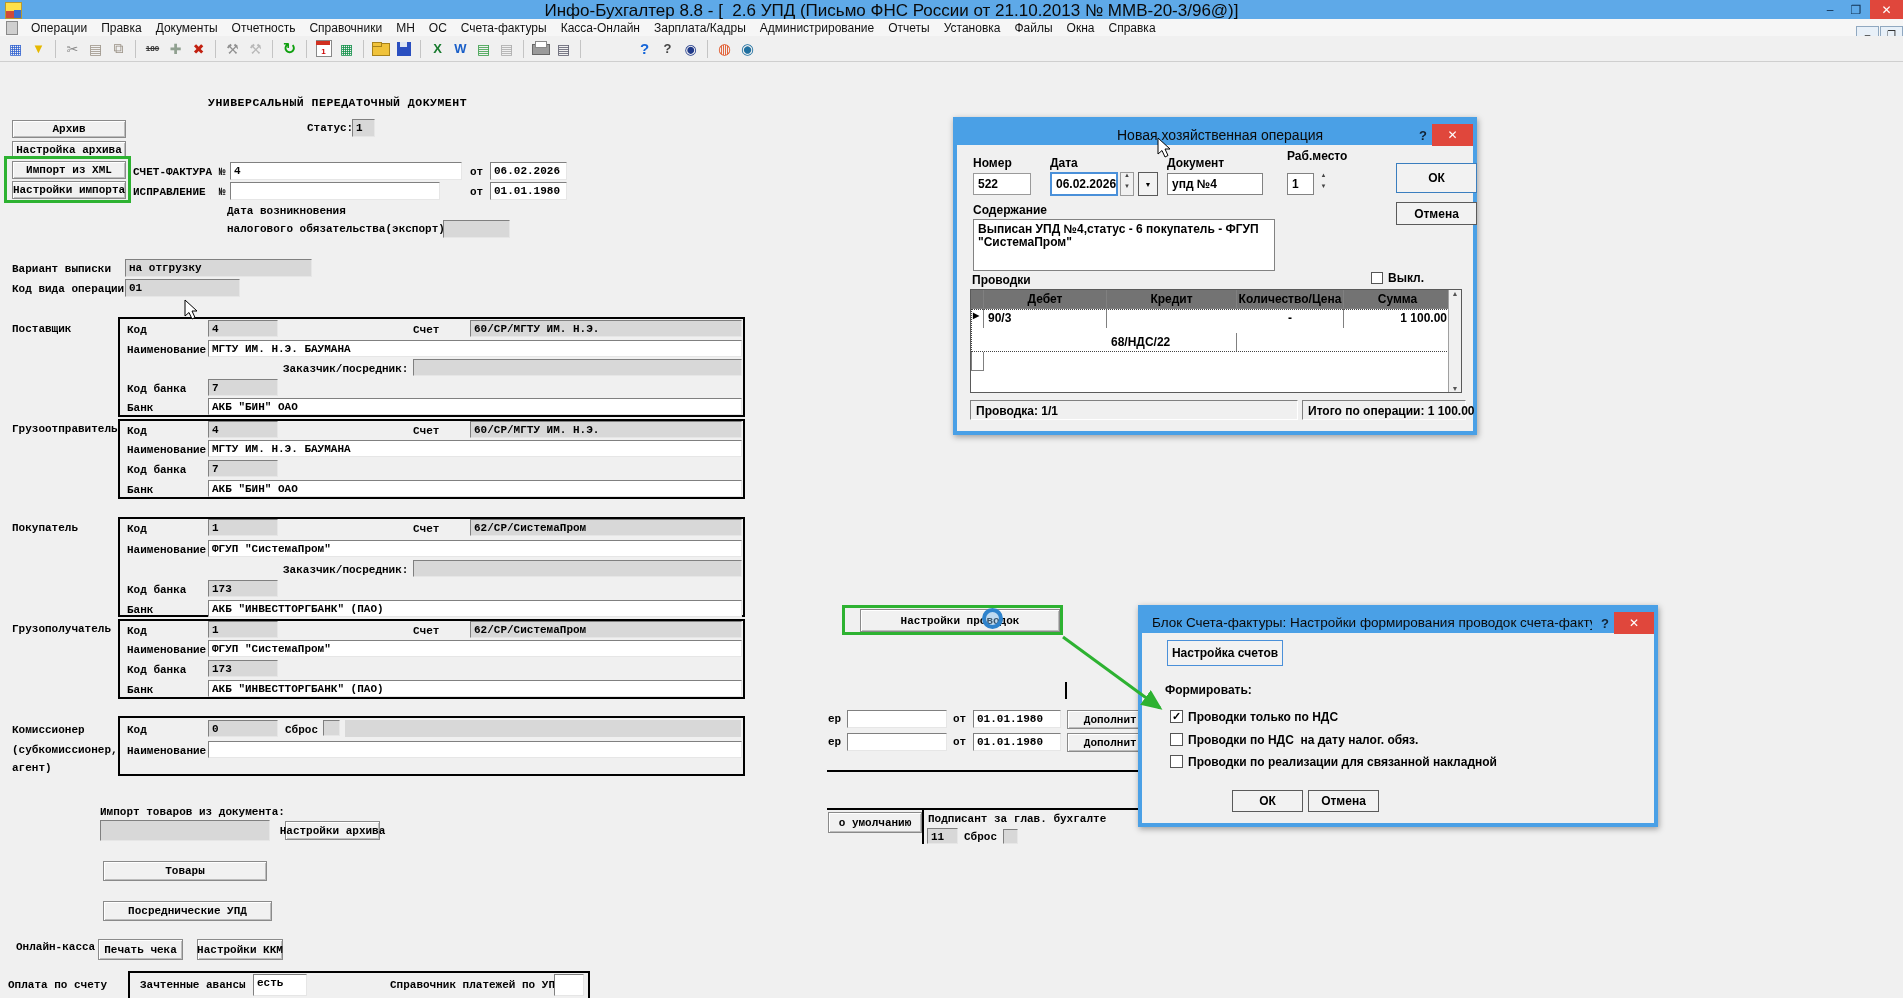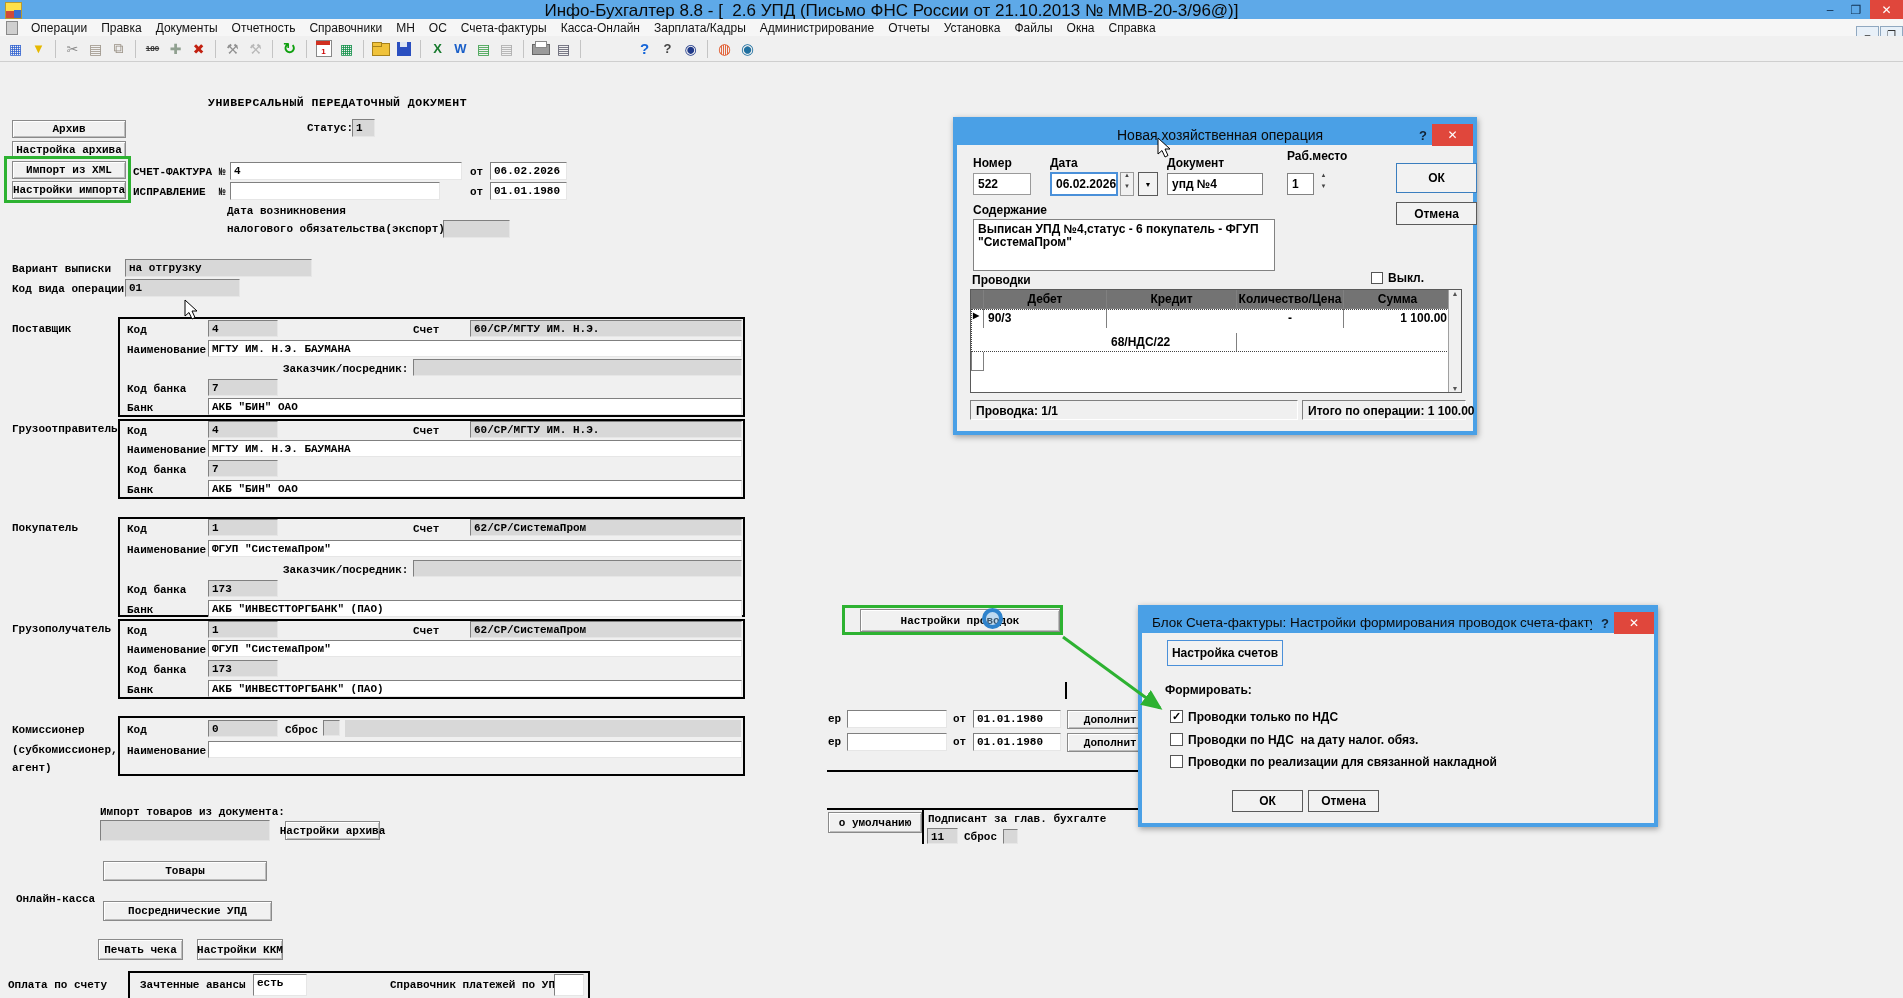--- a/index.html
+++ b/index.html
@@ -248,21 +248,21 @@
   <div class="fld g" style="left:323px;top:720px;width:17px;height:16px;"></div>
   <div class="abs" style="left:345px;top:720px;width:396px;height:17px;background:#d8d8d8;"></div>
   <div class="lab" style="left:127px;top:745px;">Наименование</div>
   <div class="fld" style="left:208px;top:741px;width:534px;height:17px;"></div>
 
   <div class="lab" style="left:100px;top:806px;">Импорт товаров из документа:</div>
   <div class="fld g" style="left:100px;top:820px;width:170px;height:21px;"></div>
   <div class="fbtn" style="left:285px;top:821px;width:95px;height:19px;">Настройки архива</div>
   <div class="fbtn" style="left:103px;top:861px;width:164px;height:20px;">Товары</div>
   <div class="fbtn" style="left:103px;top:901px;width:169px;height:20px;">Посреднические УПД</div>
-  <div class="lab" style="left:8px;top:893px;padding-left:8px;">Онлайн-касса</div>
+  <div class="lab" style="left:8px;top:941px;padding-left:8px;">Онлайн-касса</div>
   <div class="fbtn" style="left:98px;top:939px;width:85px;height:21px;">Печать чека</div>
   <div class="fbtn" style="left:197px;top:939px;width:86px;height:21px;">Настройки ККМ</div>
   <div class="lab" style="left:8px;top:979px;">Оплата по счету</div>
   <div class="gbox" style="left:128px;top:971px;width:462px;height:27px;border-bottom:none;"></div>
   <div class="lab" style="left:140px;top:979px;">Зачтенные авансы</div>
   <div class="fld" style="left:253px;top:974px;width:54px;height:22px;">есть</div>
   <div class="lab" style="left:390px;top:979px;">Справочник платежей по УПД</div>
   <div class="fld" style="left:554px;top:974px;width:30px;height:22px;"></div>
 
   <div class="fbtn z10" style="left:860px;top:609px;width:200px;height:23px;">Настройки проводок</div>

